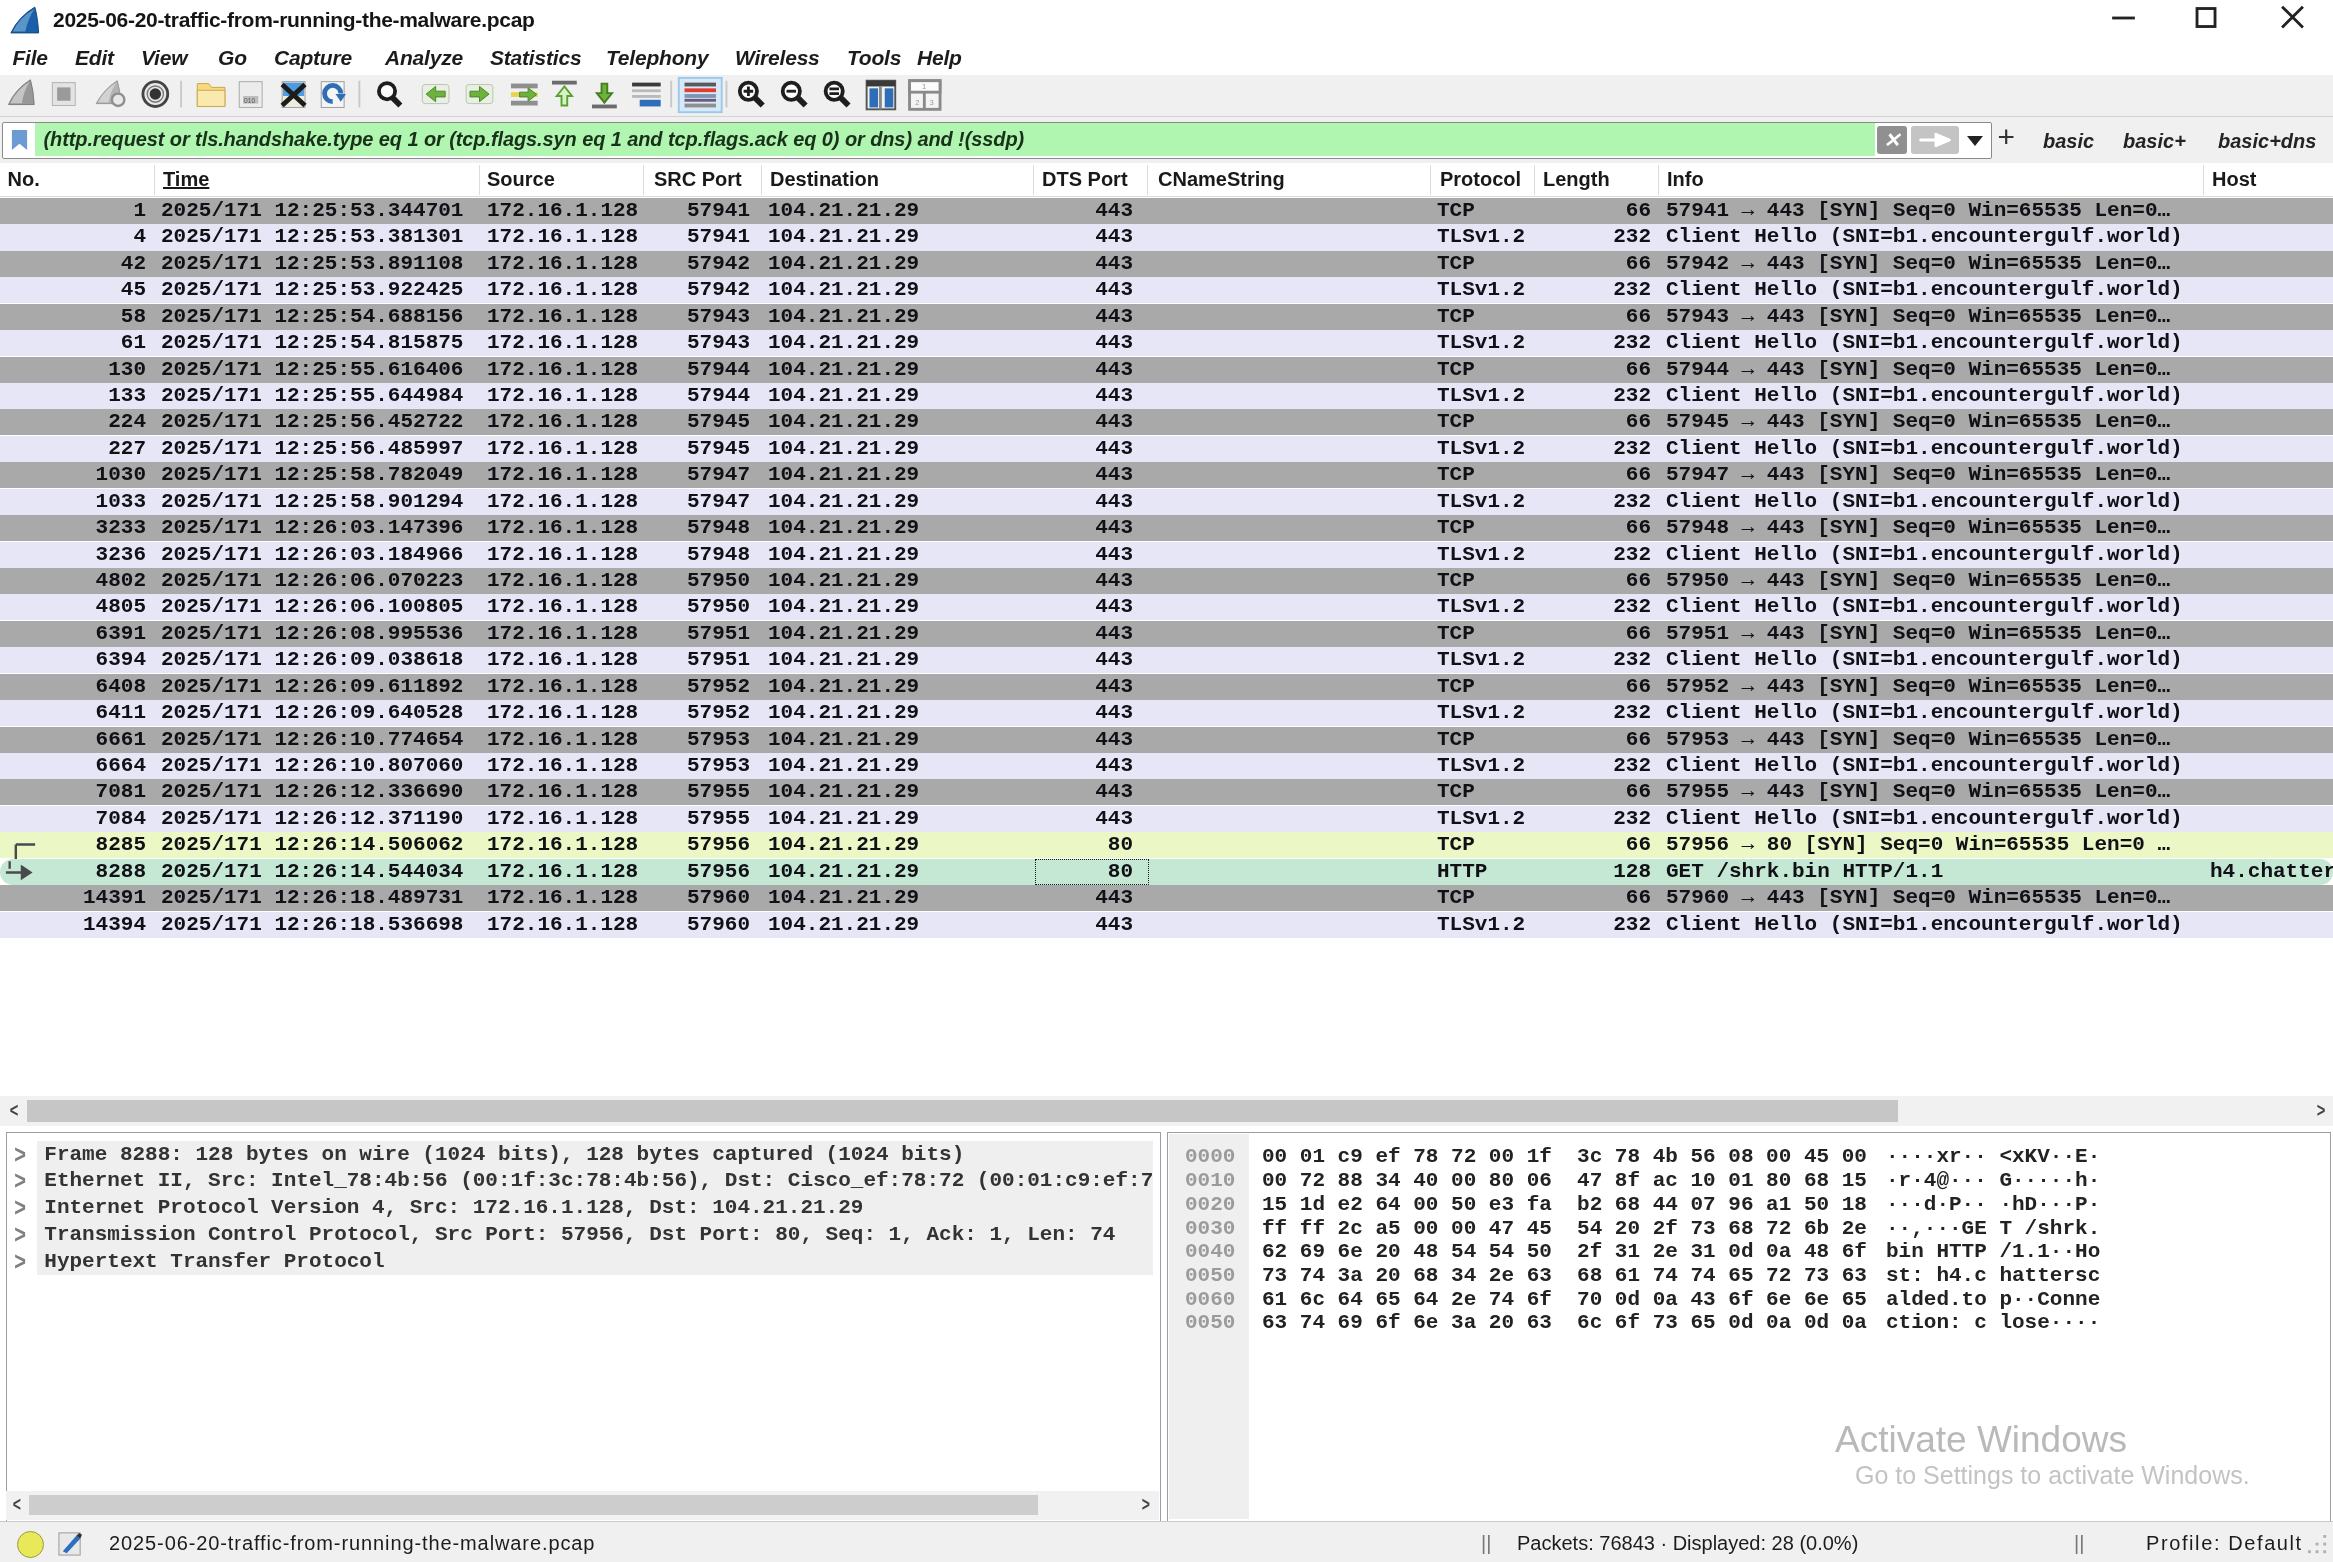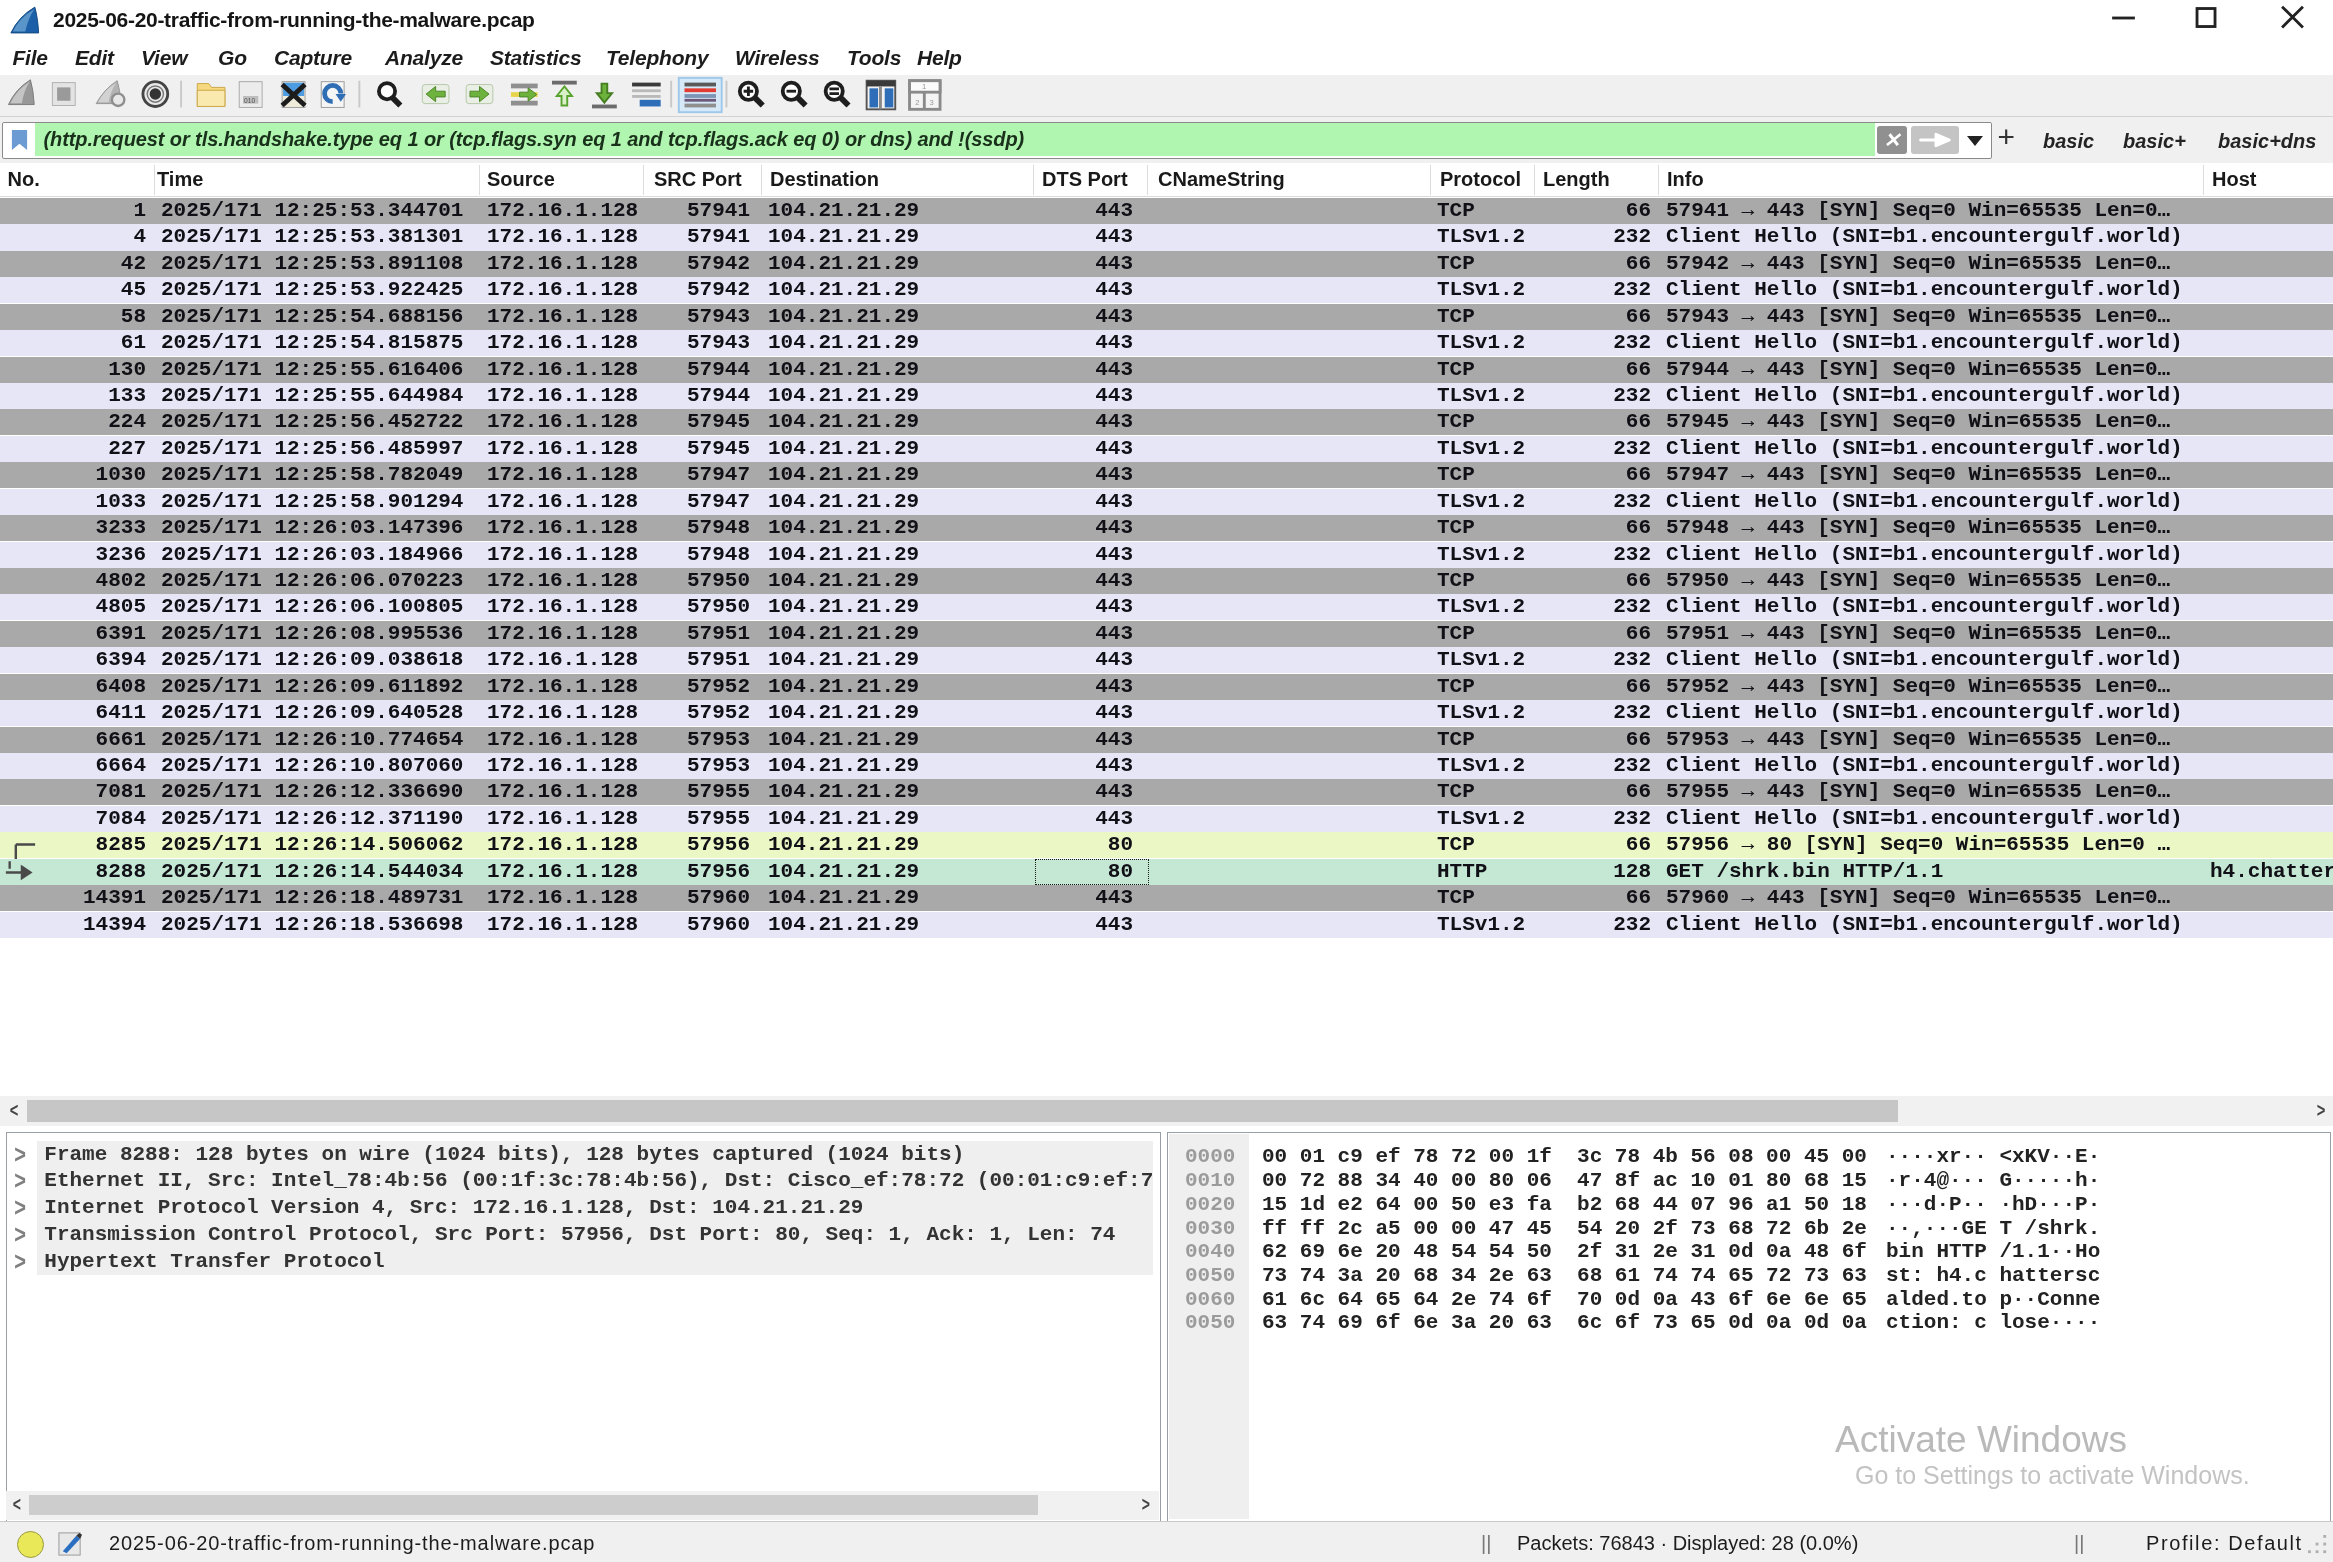--- a/index.html
+++ b/index.html
@@ -23,21 +23,21 @@
 
 #header{position:absolute;left:0;top:163px;width:2333px;height:33px;background:#fff;border-bottom:1px solid #dadada;}
 .hsep{position:absolute;top:1.9px;width:1px;height:30px;background:#dcdcdc;}
 .hl{position:absolute;top:4.8px;font-size:20px;font-weight:700;color:#191919;}
 #rows{position:absolute;left:0;top:198px;width:2333px;height:739px;font-family:"Liberation Mono",monospace;font-size:21px;font-weight:700;color:#101016;}
 .row{position:absolute;left:0;width:2333px;height:26.4px;line-height:26.4px;white-space:pre;}
 .row span{position:absolute;top:0;height:26.4px;}
 .g{background:#a9a9a9;}
 .l{background:#e6e6f7;}
 .hg{background:#ebf7c4;}
-.sel{background:#c5e8d4;}
+.sel{background:#c5e8d4;border-radius:13px;}
 .no{left:0;width:146px;text-align:right;}
 .tm{left:161px;}
 .src{left:487px;}
 .sp{left:632px;width:118px;text-align:right;}
 .dst{left:768px;}
 .dp{left:1033px;width:100px;text-align:right;}
 .pr{left:1437px;}
 .len{left:1539px;width:112px;text-align:right;}
 .inf{left:1666px;}
 .host{left:2210px;}
@@ -201,21 +201,21 @@
         </svg></div>
   <div style="position:absolute;left:1964px;top:13.4px;width:0;height:0;border-left:8.6px solid transparent;border-right:8.6px solid transparent;border-top:10.5px solid #222;"></div>
  </div>
  <div class="flab" style="left:1997px;font-size:30px;top:2.9px;font-weight:400;color:#333;">+</div>
  <div class="flab" style="left:2043px;">basic</div>
  <div class="flab" style="left:2123px;">basic+</div>
  <div class="flab" style="left:2218px;">basic+dns</div>
 </div>
 <div id="header">
  <span class="hl" style="left:7.6px;">No.</span>
- <span class="hl" style="left:157px;">Time</span>
+ <span class="hl" style="left:163px;text-decoration:underline;">Time</span>
  <span class="hl" style="left:487px;">Source</span>
  <span class="hl" style="left:654px;">SRC Port</span>
  <span class="hl" style="left:770px;">Destination</span>
  <span class="hl" style="left:1042px;">DTS Port</span>
  <span class="hl" style="left:1158px;">CNameString</span>
  <span class="hl" style="left:1440px;">Protocol</span>
  <span class="hl" style="left:1543px;">Length</span>
  <span class="hl" style="left:1667px;">Info</span>
  <span class="hl" style="left:2212px;">Host</span>
  <div class="hsep" style="left:154px"></div>

